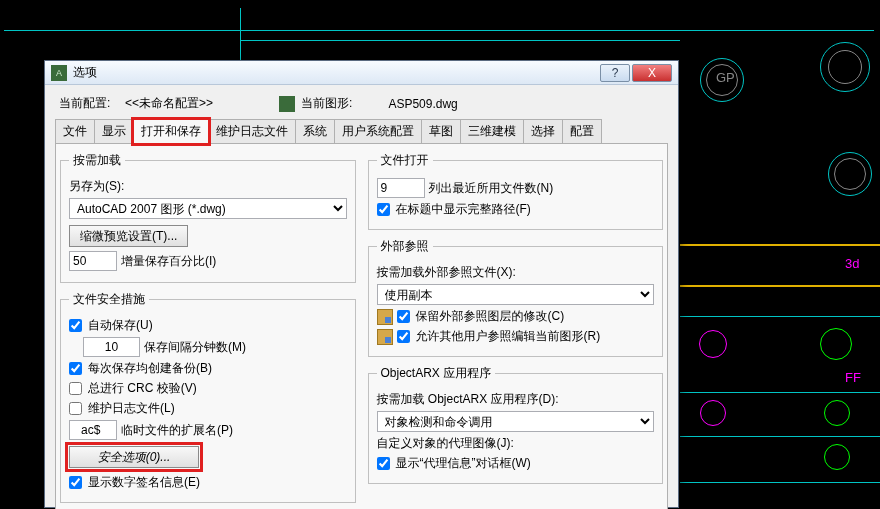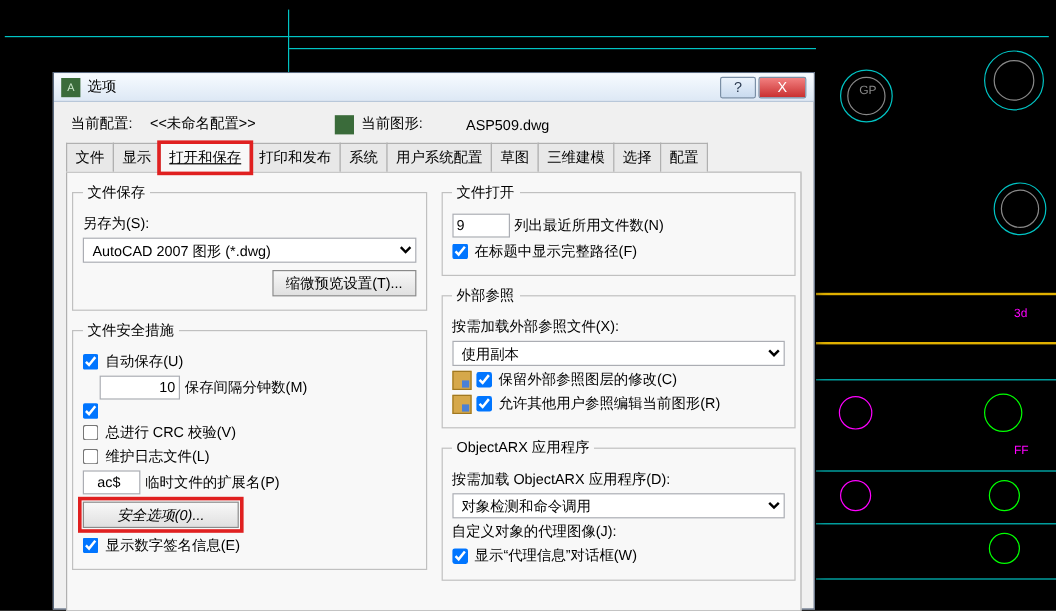--- a/index.html
+++ b/index.html
@@ -13,21 +13,21 @@
     overflow: hidden;
     position: relative;
   }
   
   
   .cad-bg { position: absolute; inset: 0; }
   .cad-line { position: absolute; background: #00c4c4; }
   .cad-circle { position: absolute; border: 1px solid #00c4c4; border-radius: 50%; }
   .cad-green { border-color: #00ff00; }
   .cad-gray { border-color: #888; }
-  .cad-text { position: absolute; color: #00c4c4; font-size: 10px; }
+  .cad-text { position: absolute; color: #00c4c4; font-size: 13px; }
   
   
   .dialog {
     position: absolute;
     left: 44px;
     top: 60px;
     width: 635px;
     height: 448px;
     background: #f0f0f0;
     border: 1px solid #5a6a80;
@@ -77,21 +77,21 @@
   .tabs { display: flex; border-bottom: 1px solid #b0b0b0; align-items: flex-end; }
   .tab {
     padding: 3px 7px;
     background: #e8e8e8;
     border: 1px solid #b0b0b0;
     border-bottom: none;
     margin-right: -1px;
     position: relative;
   }
   .tab.active { background: #f8f8f8; top: 1px; border-bottom: 1px solid #f8f8f8; }
-  .tab.highlight { outline: 3px solid #e02020; outline-offset: -1px; z-index: 2; text-decoration: underline; }
+  .tab.highlight { outline: 3px solid #e02020; outline-offset: -1px; z-index: 2; }
   
   .content {
     display: flex;
     gap: 12px;
     padding: 8px 4px;
     background: #f8f8f8;
     border: 1px solid #b0b0b0;
     border-top: none;
     height: 370px;
   }
@@ -189,59 +189,64 @@
       <span>&lt;&lt;未命名配置&gt;&gt;</span>
       <span class="mid-icon"></span>
       <span>当前图形:</span>
       <span style="margin-left:30px;text-align:center;">ASP509.dwg</span>
     </div>
 
     <div class="tabs">
       <div class="tab">文件</div>
       <div class="tab">显示</div>
       <div class="tab active highlight">打开和保存</div>
-      <div class="tab">打印和发布</div>
+      <div class="tab">维护日志文件</div>
       <div class="tab">系统</div>
       <div class="tab">用户系统配置</div>
       <div class="tab">草图</div>
       <div class="tab">三维建模</div>
       <div class="tab">选择</div>
       <div class="tab">配置</div>
     </div>
 
     <div class="content">
 
       <div class="col">
         <fieldset>
-          <legend>文件保存</legend>
+          <legend>按需加载</legend>
           <div class="row">
               <span>另存为(S):</span>
             </div>
           <div class="row">
             <select style="width:100%;">
               <option>AutoCAD 2007 图形 (*.dwg)</option>
             </select>
           </div>
-          <div class="row" style="justify-content:flex-end;margin-top:6px;">
+          <div class="row" style="justify-content:flex-start;margin-top:6px;">
             <button class="std">缩微预览设置(T)...</button>
           </div>
+          <div class="row" style="margin-top:4px;">
+            <input type="text" style="width: 48px;" value="50">
+            <span>增量保存百分比(I)</span>
+          </div>
         </fieldset>
 
         <fieldset>
           <legend>文件安全措施</legend>
           <div class="row">
             <input type="checkbox" checked="" style="">
             <span>自动保存(U)</span>
           </div>
           <div class="row indent">
-            <input type="text" style="width: 67px; text-align: right;" value="10">
+            <input type="text" style="width: 57px; text-align: center;" value="10">
             <span>保存间隔分钟数(M)</span>
           </div>
           <div class="row">
             <input type="checkbox" checked="" style="">
+            <span>每次保存均创建备份(B)</span>
           </div>
           <div class="row">
             <input type="checkbox" style="">
             <span>总进行 CRC 校验(V)</span>
           </div>
           <div class="row">
             <input type="checkbox" style="">
             <span>维护日志文件(L)</span>
           </div>
           <div class="row">

